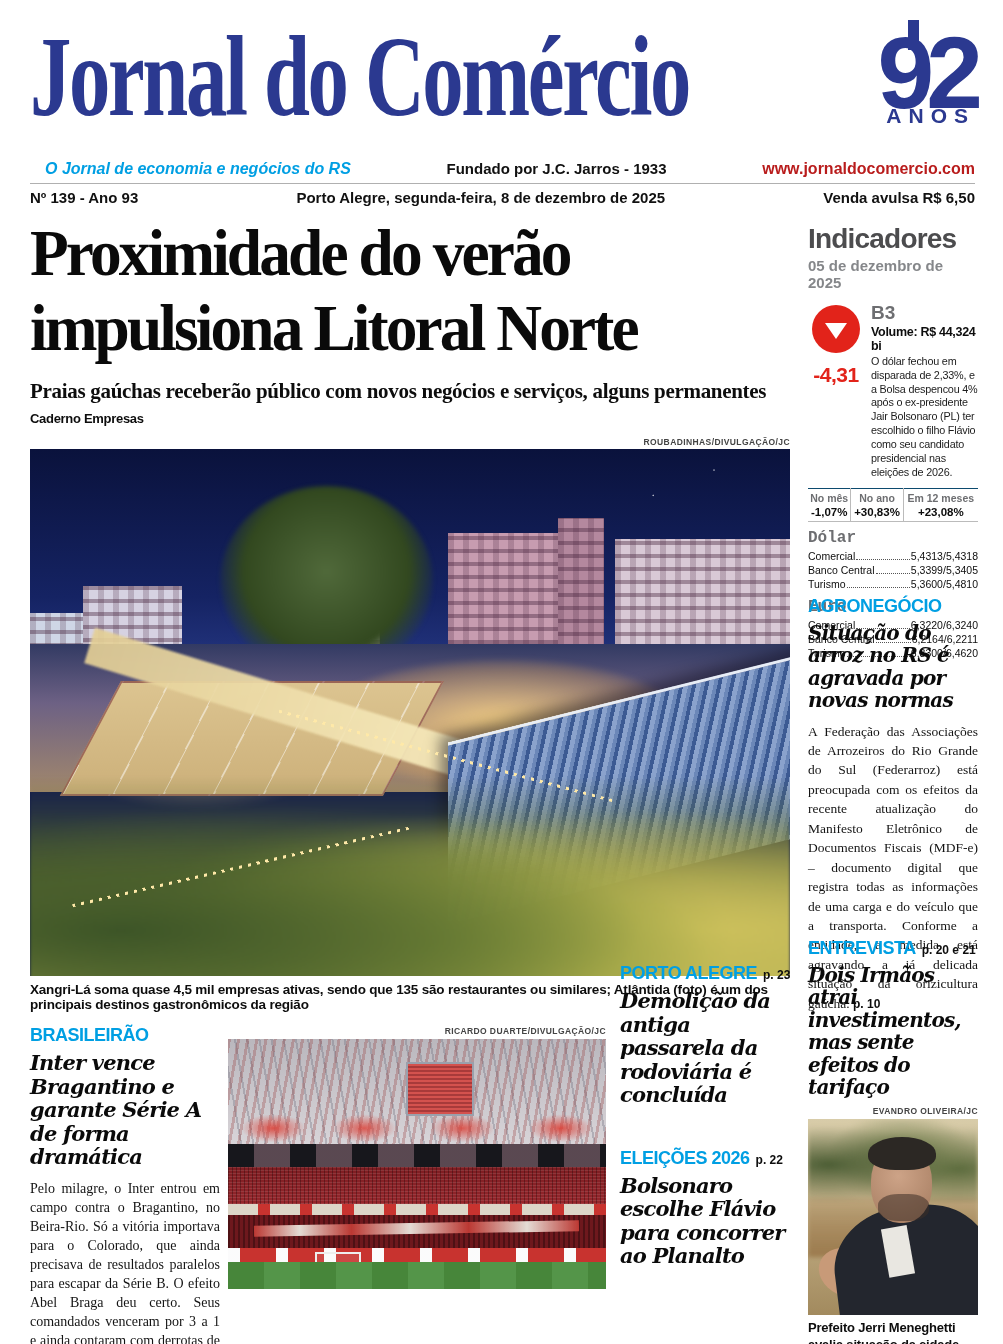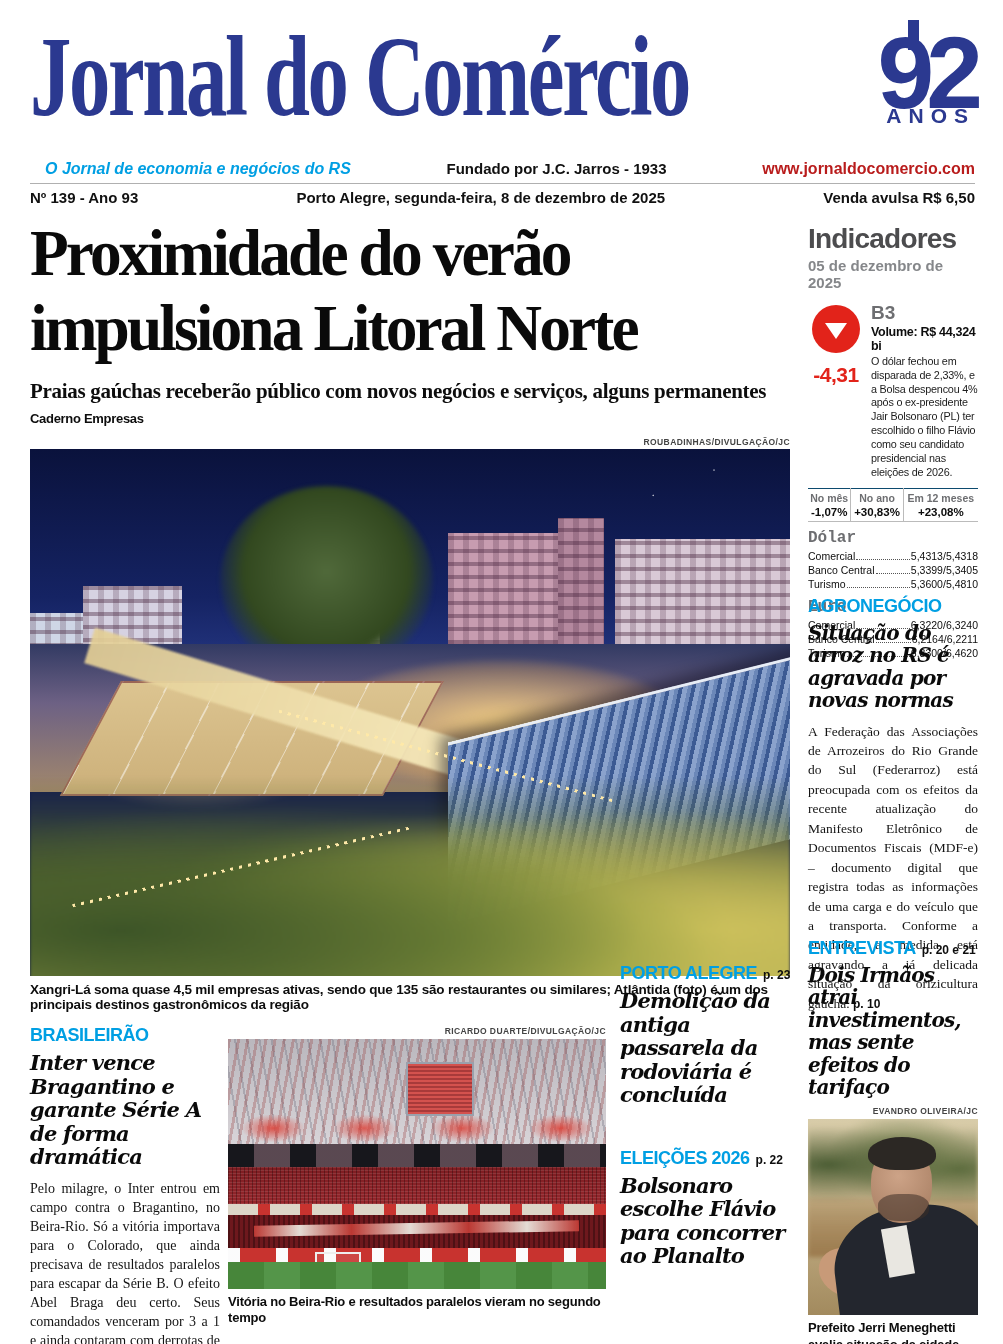--- a/index.html
+++ b/index.html
@@ -345,21 +345,20 @@
       <div class="st-screen"></div>
       <div class="st-gates"></div>
       <div class="st-crowd1"></div>
       <div class="st-ad1"></div>
       <div class="st-crowd2"></div>
       <div class="st-banner"></div>
       <div class="st-ad2"></div>
       <div class="st-goal"></div>
       <div class="st-pitch"></div>
     </div>
-    <p class="caption-sm">Vitória no Beira-Rio e resultados paralelos vieram no segundo tempo</p>
   </section>
 
   <section class="col-news">
     <div>
       <div class="kicker-row">
         <span class="kicker">PORTO ALEGRE</span>
         <span class="pref">p. 23</span>
       </div>
       <h4 class="story-head">Demolição da antiga passarela da rodoviária é concluída</h4>
     </div>

